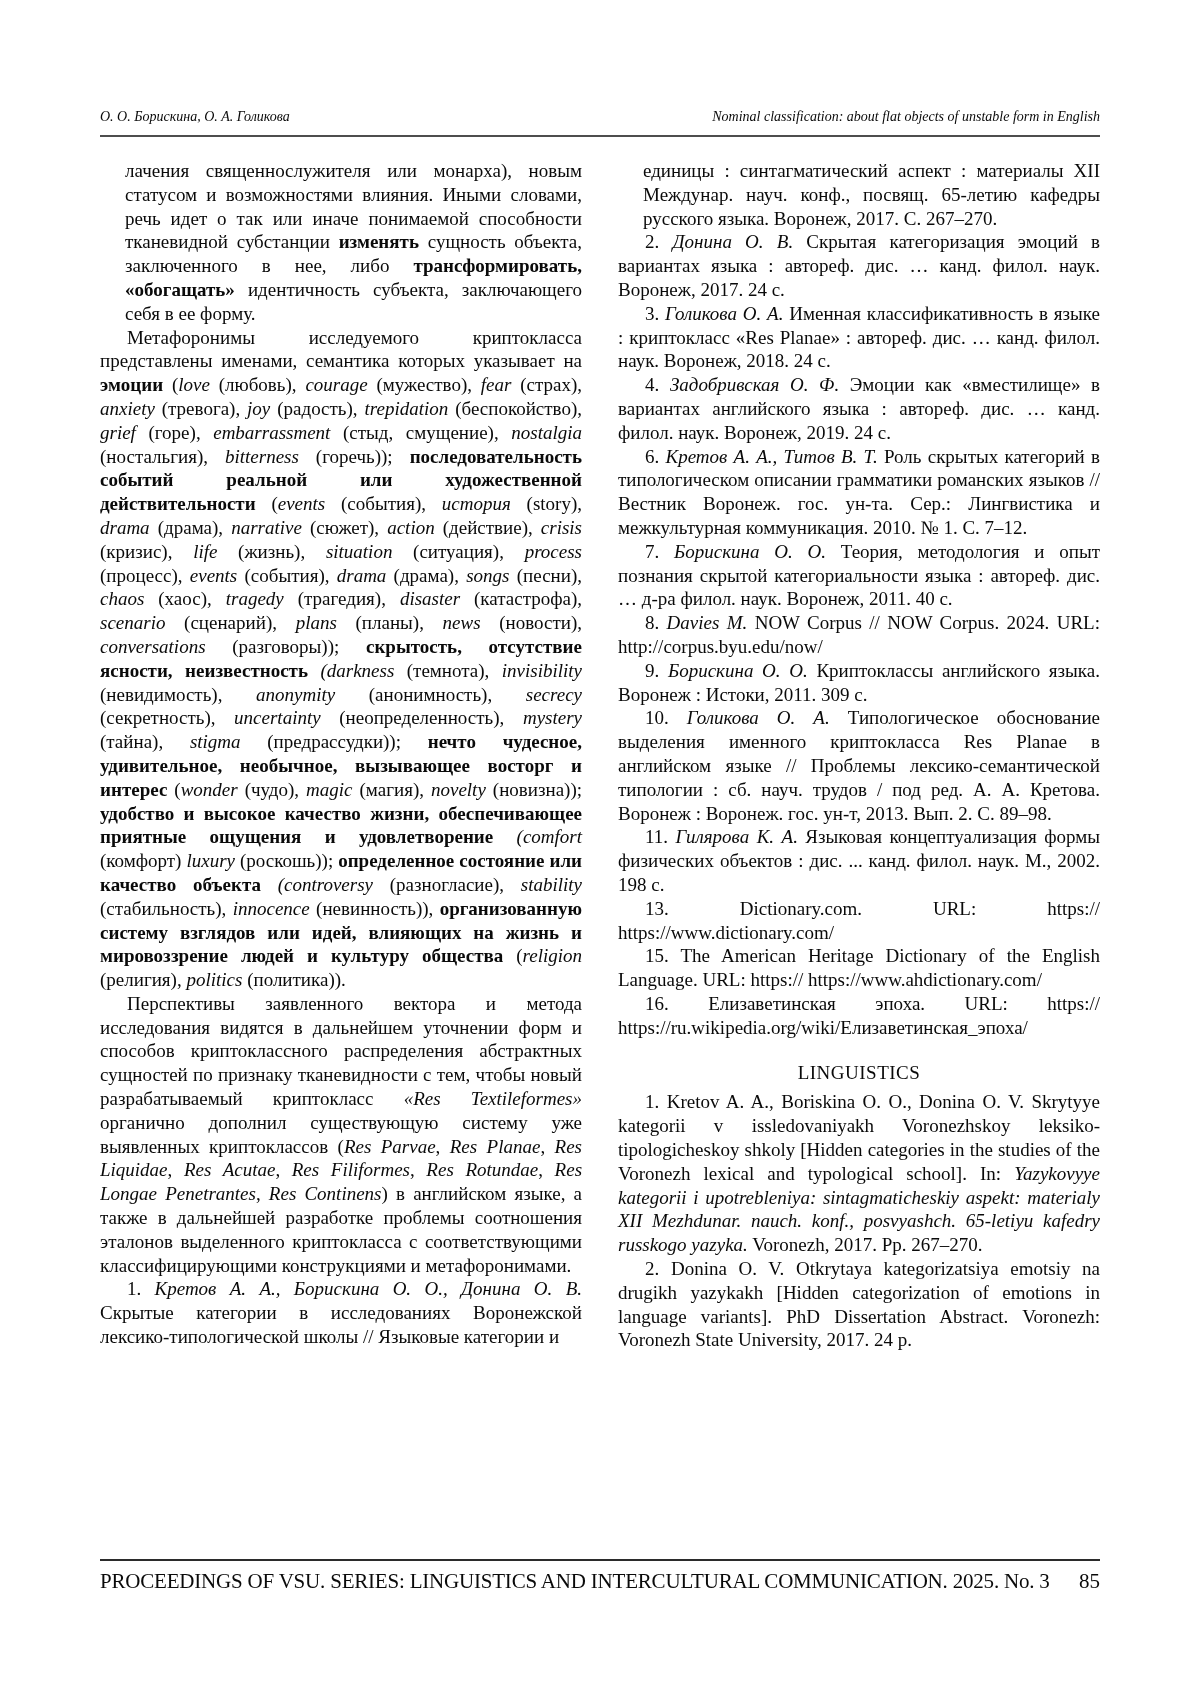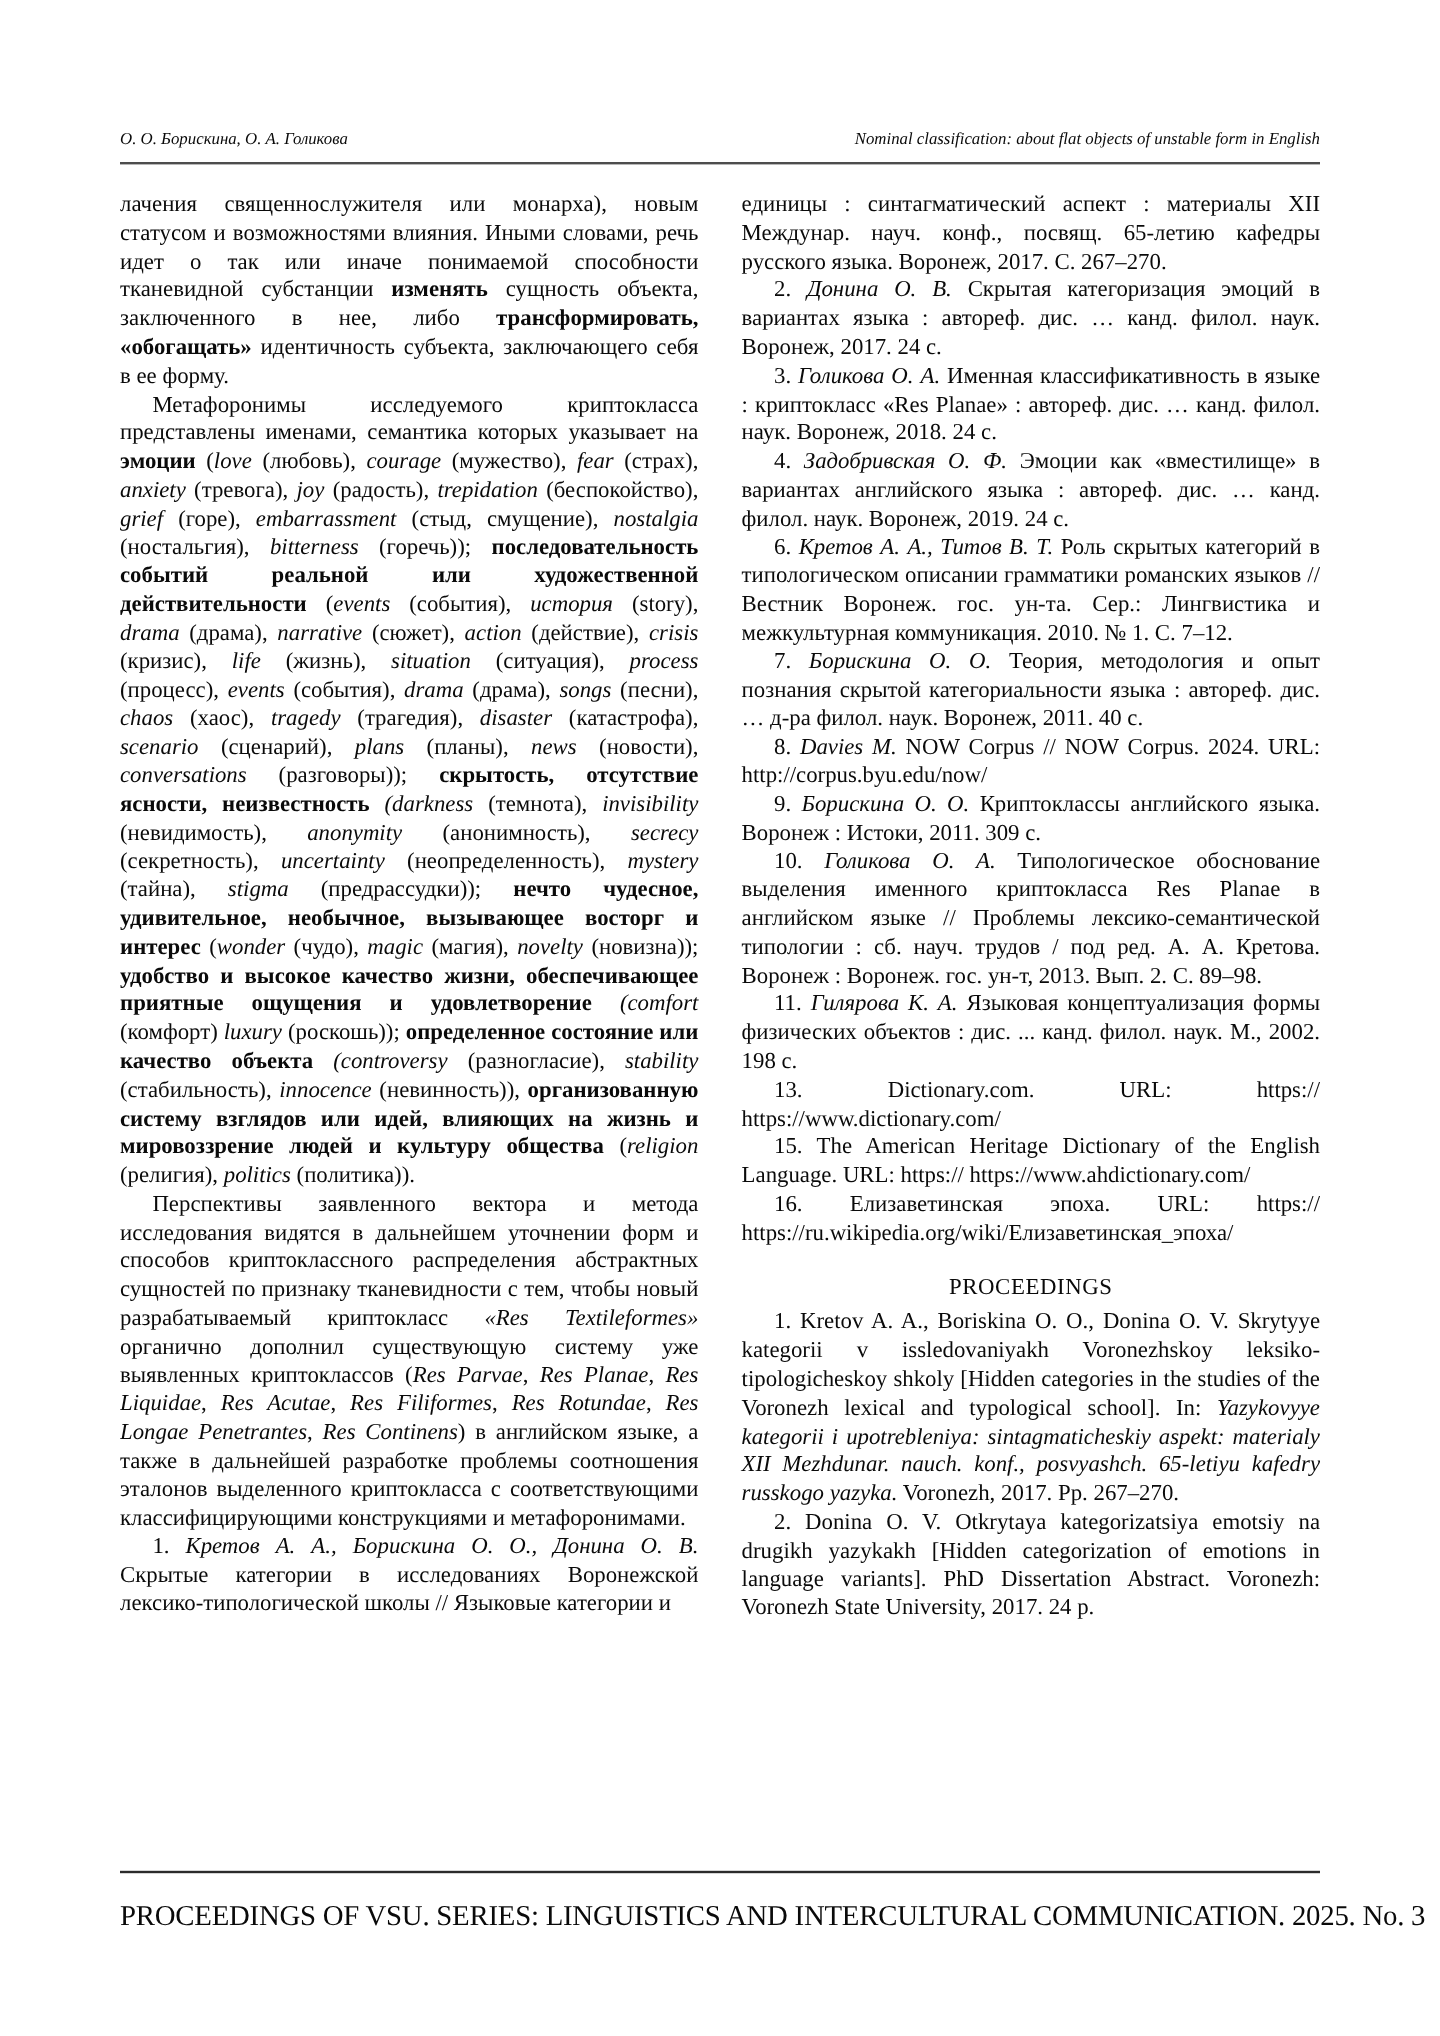--- a/index.html
+++ b/index.html
@@ -18,32 +18,32 @@
   .columns {
     display:flex; gap:36px; margin-top:22px;
     height:1400px; overflow:hidden;
   }
   .col { width:482px; }
   .col p {
     margin:0; font-size:19px; line-height:23.8px;
     text-align:justify; text-indent:27px;
     overflow-wrap:break-word;
   }
-  .col p.noindent { text-indent:0; }
+  .col p.noindent { text-indent:0;margin-left:25px; }
   .b { font-weight:bold; }
   .i { font-style:italic; }
   h3.section-heading {
     margin:22px 0 5px 0; font-size:19px; line-height:24px;
     font-weight:normal; text-align:center; letter-spacing:0.5px;
   }
   .page-footer {
     position:absolute; left:100px; right:100px; top:1559px;
-    border-top:2px solid #2b2b2b; padding-top:23px;
+    border-top:2px solid #2b2b2b; padding-top:8px;
     display:flex; justify-content:space-between; align-items:center;
-    font-size:24px; letter-spacing:-0.2px; white-space:nowrap;
+    font-size:21px; letter-spacing:-0.2px; white-space:nowrap;
   }
   .page-footer .pageno { letter-spacing:0; padding-left:20px; }
 </style>
 </head>
 <body>
 
 <div class="page">
 
   <div class="running-header">
     <span>О. О. Борискина, О. А. Голикова</span>
@@ -67,21 +67,21 @@
       <p><span>4. </span><span class="i">Задобривская О. Ф.</span><span> Эмоции как «вместилище» в вариантах английского языка : автореф. дис. … канд. филол. наук. Воронеж, 2019. 24 с.</span></p>
       <p><span>6. </span><span class="i">Кретов А. А., Титов В. Т.</span><span> Роль скрытых категорий в типологическом описании грамматики романских языков // Вестник Воронеж. гос. ун-та. Сер.: Лингвистика и межкультурная коммуникация. 2010. № 1. С. 7–12.</span></p>
       <p><span>7. </span><span class="i">Борискина О. О.</span><span> Теория, методология и опыт познания скрытой категориальности языка : автореф. дис. … д-ра филол. наук. Воронеж, 2011. 40 с.</span></p>
       <p><span>8. </span><span class="i">Davies M.</span><span> NOW Corpus // NOW Corpus. 2024. URL: http://corpus.byu.edu/now/</span></p>
       <p><span>9. </span><span class="i">Борискина О. О.</span><span> Криптоклассы английского языка. Воронеж : Истоки, 2011. 309 с.</span></p>
       <p><span>10. </span><span class="i">Голикова О. А.</span><span> Типологическое обоснование выделения именного криптокласса Res Planae в английском языке // Проблемы лексико-семантической типологии : сб. науч. трудов / под ред. А. А. Кретова. Воронеж : Воронеж. гос. ун-т, 2013. Вып. 2. С. 89–98.</span></p>
       <p><span>11. </span><span class="i">Гилярова К. А.</span><span> Языковая концептуализация формы физических объектов : дис. ... канд. филол. наук. М., 2002. 198 с.</span></p>
       <p><span>13. Dictionary.com. URL: https:// https://www.dictionary.com/</span></p>
       <p><span>15. The American Heritage Dictionary of the English Language. URL: https:// https://www.ahdictionary.com/</span></p>
       <p><span>16. Елизаветинская эпоха. URL: https:// https://ru.wikipedia.org/wiki/Елизаветинская_эпоха/</span></p>
-      <h3 class="section-heading">PROCEEDINGS</h3>
+      <h3 class="section-heading">LINGUISTICS</h3>
       <p><span>1. Kretov A. A., Boriskina O. O., Donina O. V. Skrytyye kategorii v issledovaniyakh Voronezhskoy leksiko-tipologicheskoy shkoly [Hidden categories in the studies of the Voronezh lexical and typological school]. In: </span><span class="i">Yazykovyye kategorii i upotrebleniya: sintagmaticheskiy aspekt: materialy XII Mezhdunar. nauch. konf., posvyashch. 65-letiyu kafedry russkogo yazyka.</span><span> Voronezh, 2017. Pp. 267–270.</span></p>
       <p><span>2. Donina O. V. Otkrytaya kategorizatsiya emotsiy na drugikh yazykakh [Hidden categorization of emotions in language variants]. PhD Dissertation Abstract. Voronezh: Voronezh State University, 2017. 24 p.</span></p>
     </div>
 
   </div>
 </div>
 
 <div class="page-footer">
   <span>PROCEEDINGS OF VSU. SERIES: LINGUISTICS AND INTERCULTURAL COMMUNICATION. 2025. No. 3</span>
   <span class="pageno">85</span>

